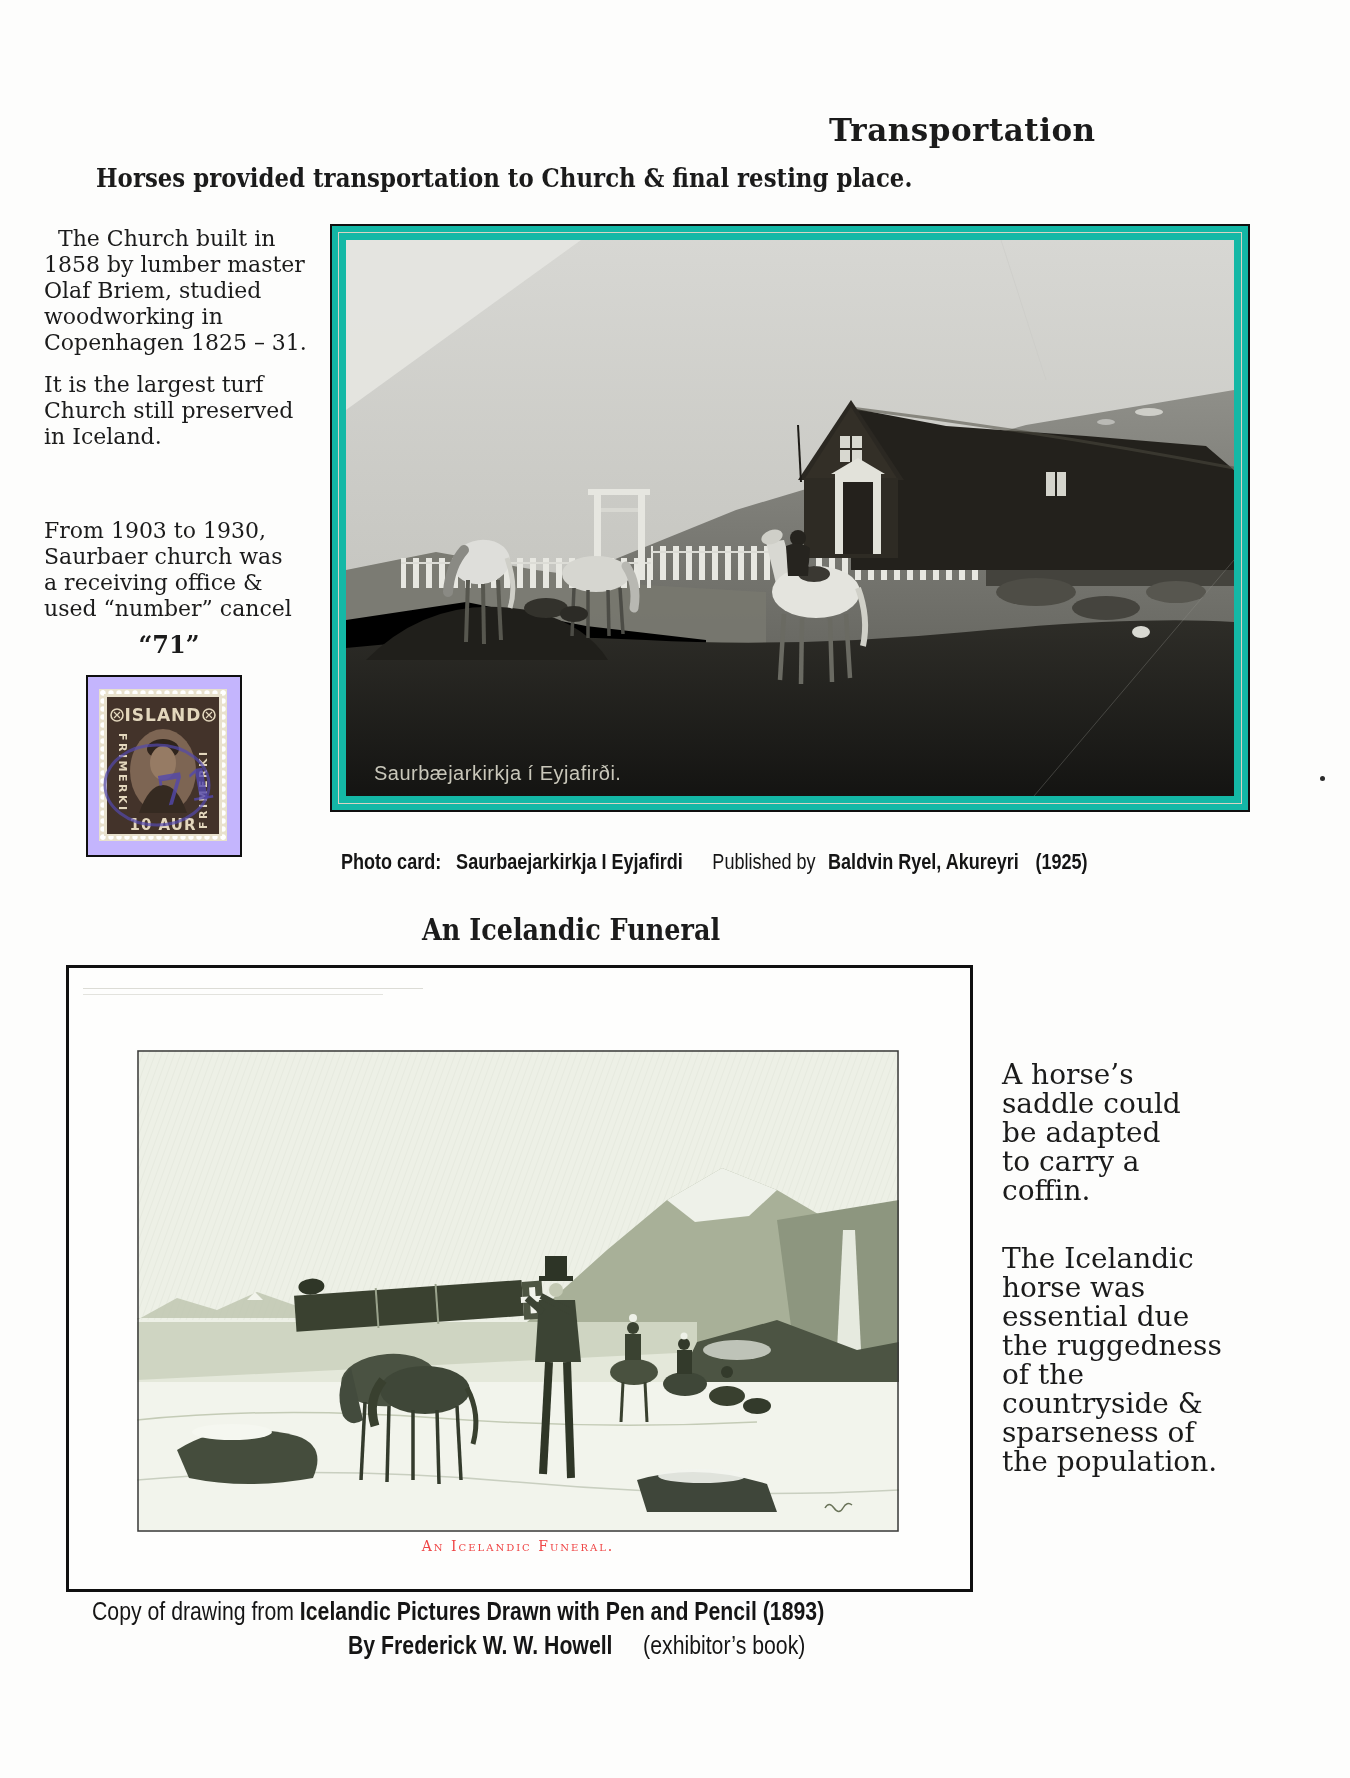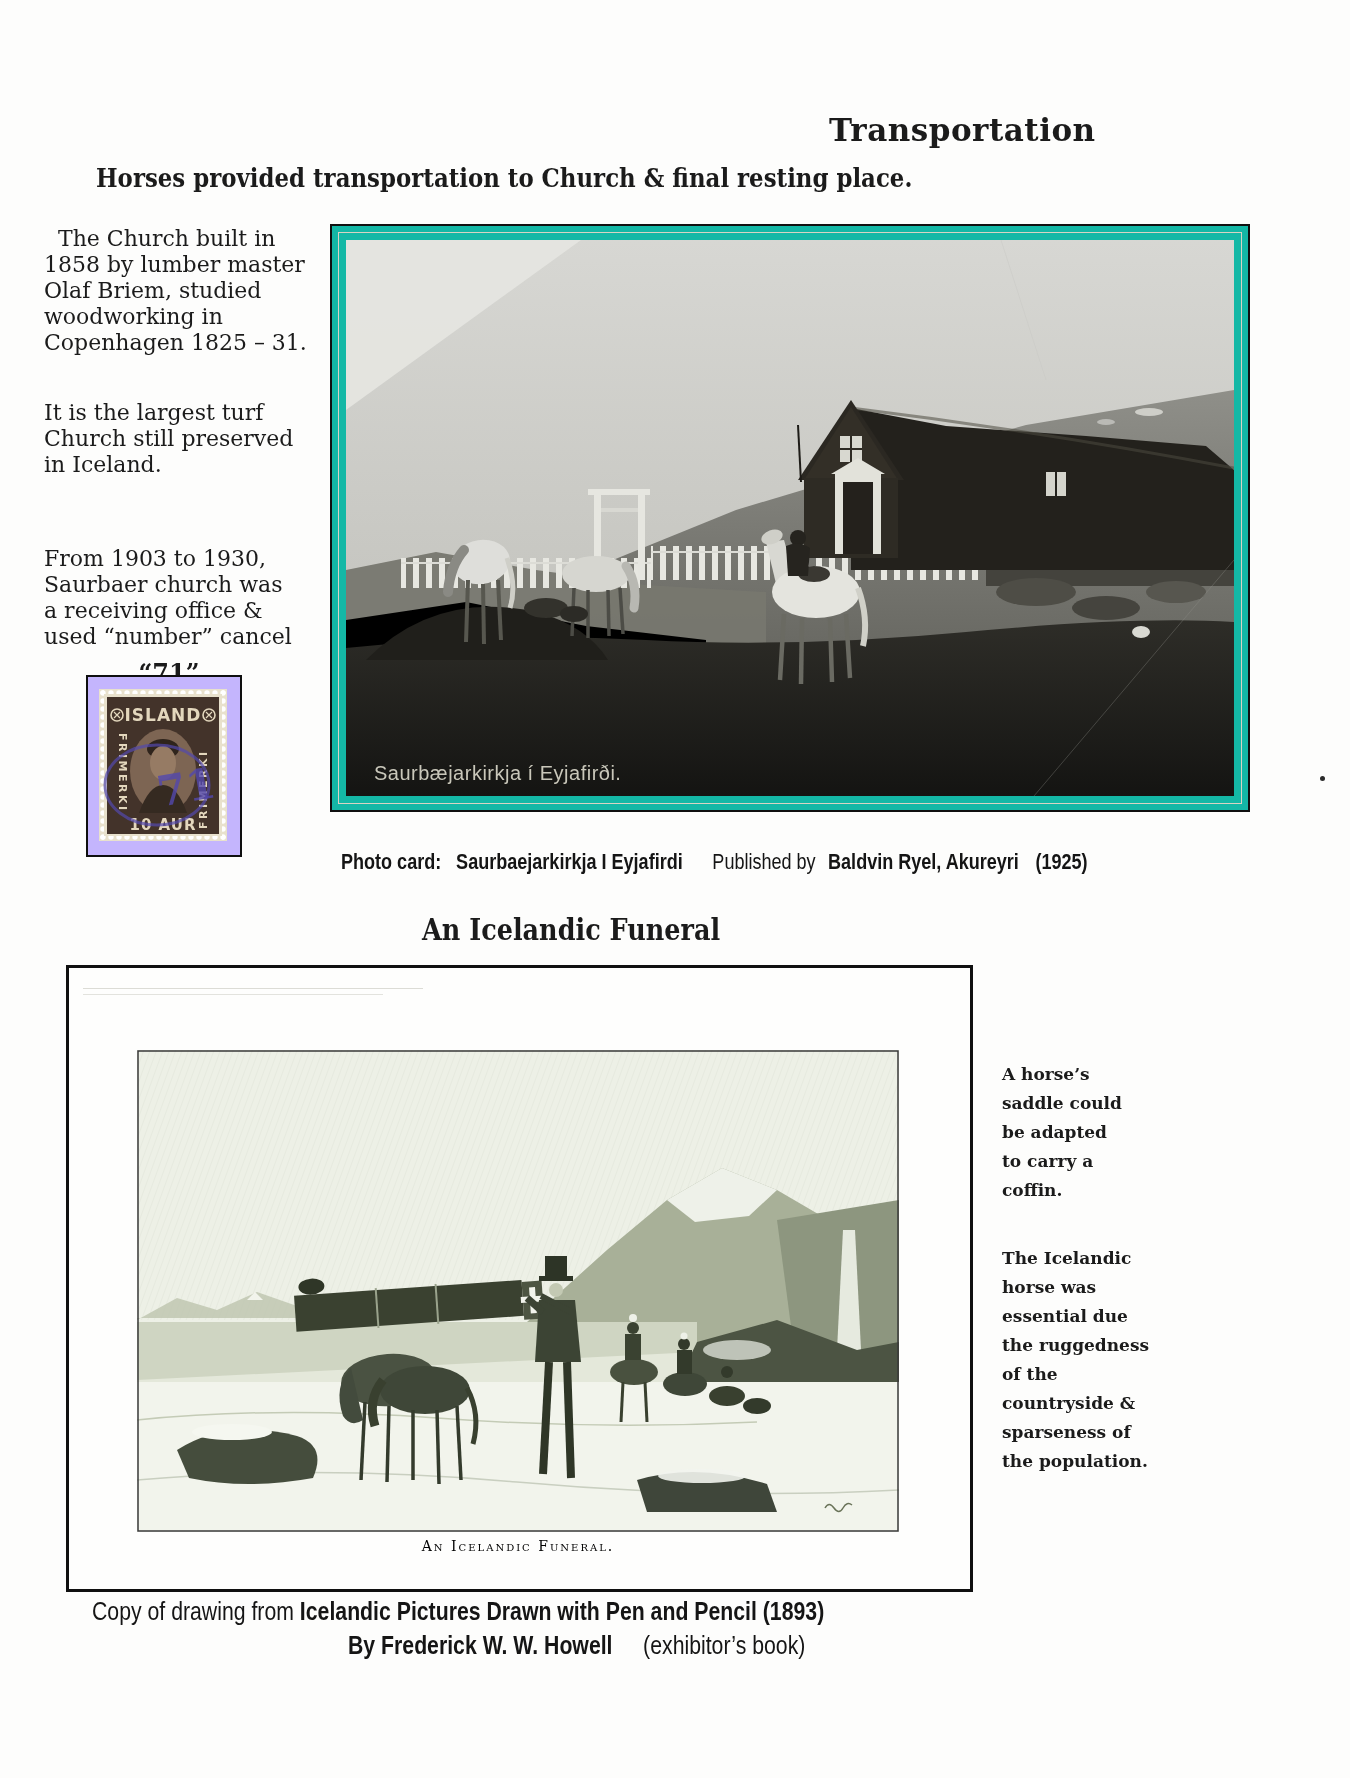--- a/index.html
+++ b/index.html
@@ -8,21 +8,21 @@
 
   .abs{position:absolute;}
 
   .page-title{left:829px;top:112px;font-size:31px;font-weight:bold;letter-spacing:.5px;}
   .page-subtitle{left:96px;top:163px;font-size:26px;font-weight:bold;
                  transform:scaleX(.88);transform-origin:left top;white-space:nowrap;}
 
   .left-col{left:44px;top:226px;width:276px;font-size:22px;}
   .tline{line-height:26px;white-space:nowrap;}
   .indent{padding-left:14px;}
-  .gap-p2{margin-top:44px;}
+  .gap-p2{margin-top:16px;}
   .gap-p3{margin-top:68px;}
   .cancel-line{margin-top:8px;text-align:center;font-weight:bold;font-size:24px;width:250px;}
 
   .stamp-box{left:86px;top:675px;width:152px;height:178px;border:2px solid #0f0f0f;
              background:#c4b5fd;}
   .stamp-box svg{position:absolute;left:11px;top:12px;}
 
   .photo-card{left:330px;top:224px;width:920px;height:588px;border:2px solid #101010;
               background:#14b8a6;box-sizing:border-box;padding:14px;}
   .photo-card .mat-line{position:absolute;left:6px;top:6px;right:6px;bottom:6px;
@@ -38,23 +38,23 @@
 
   .funeral-heading{left:422px;top:912px;font-size:30px;font-weight:bold;
                    transform:scaleX(.85);transform-origin:left top;white-space:nowrap;}
 
   .funeral-box{left:66px;top:965px;width:901px;height:621px;border:3px solid #101010;
                background:#fefefd;}
   .funeral-box .drawing{position:absolute;left:68px;top:82px;}
   .scanline1{position:absolute;left:14px;top:20px;width:340px;height:1px;background:#dcdcd6;}
   .scanline2{position:absolute;left:14px;top:26px;width:300px;height:1px;background:#e3e3de;}
   .drawing-caption{position:absolute;left:68px;top:570px;width:762px;text-align:center;
-                   font-size:14px;letter-spacing:2px;font-variant:small-caps;color:#000000;}
-
-  .right-col{left:1002px;top:1060px;width:240px;font-size:17px;font-weight:bold;}
+                   font-size:14px;letter-spacing:2px;font-variant:small-caps;color:#ef4444;}
+
+  .right-col{left:1002px;top:1060px;width:240px;font-size:28px;font-weight:normal;}
   .right-col .tline{line-height:29px;}
   .gap-r2{margin-top:39px;}
 
   .bottom-cap{font-family:"Liberation Sans",sans-serif;font-size:25px;color:#151515;
               transform:scaleX(.85);transform-origin:left top;white-space:nowrap;}
   .cap1{left:92px;top:1597px;}
   .cap2{left:348px;top:1631px;}
   .bottom-cap .b{font-weight:bold;}
   .cap2 .sp{margin-left:36px;font-weight:normal;}
 

